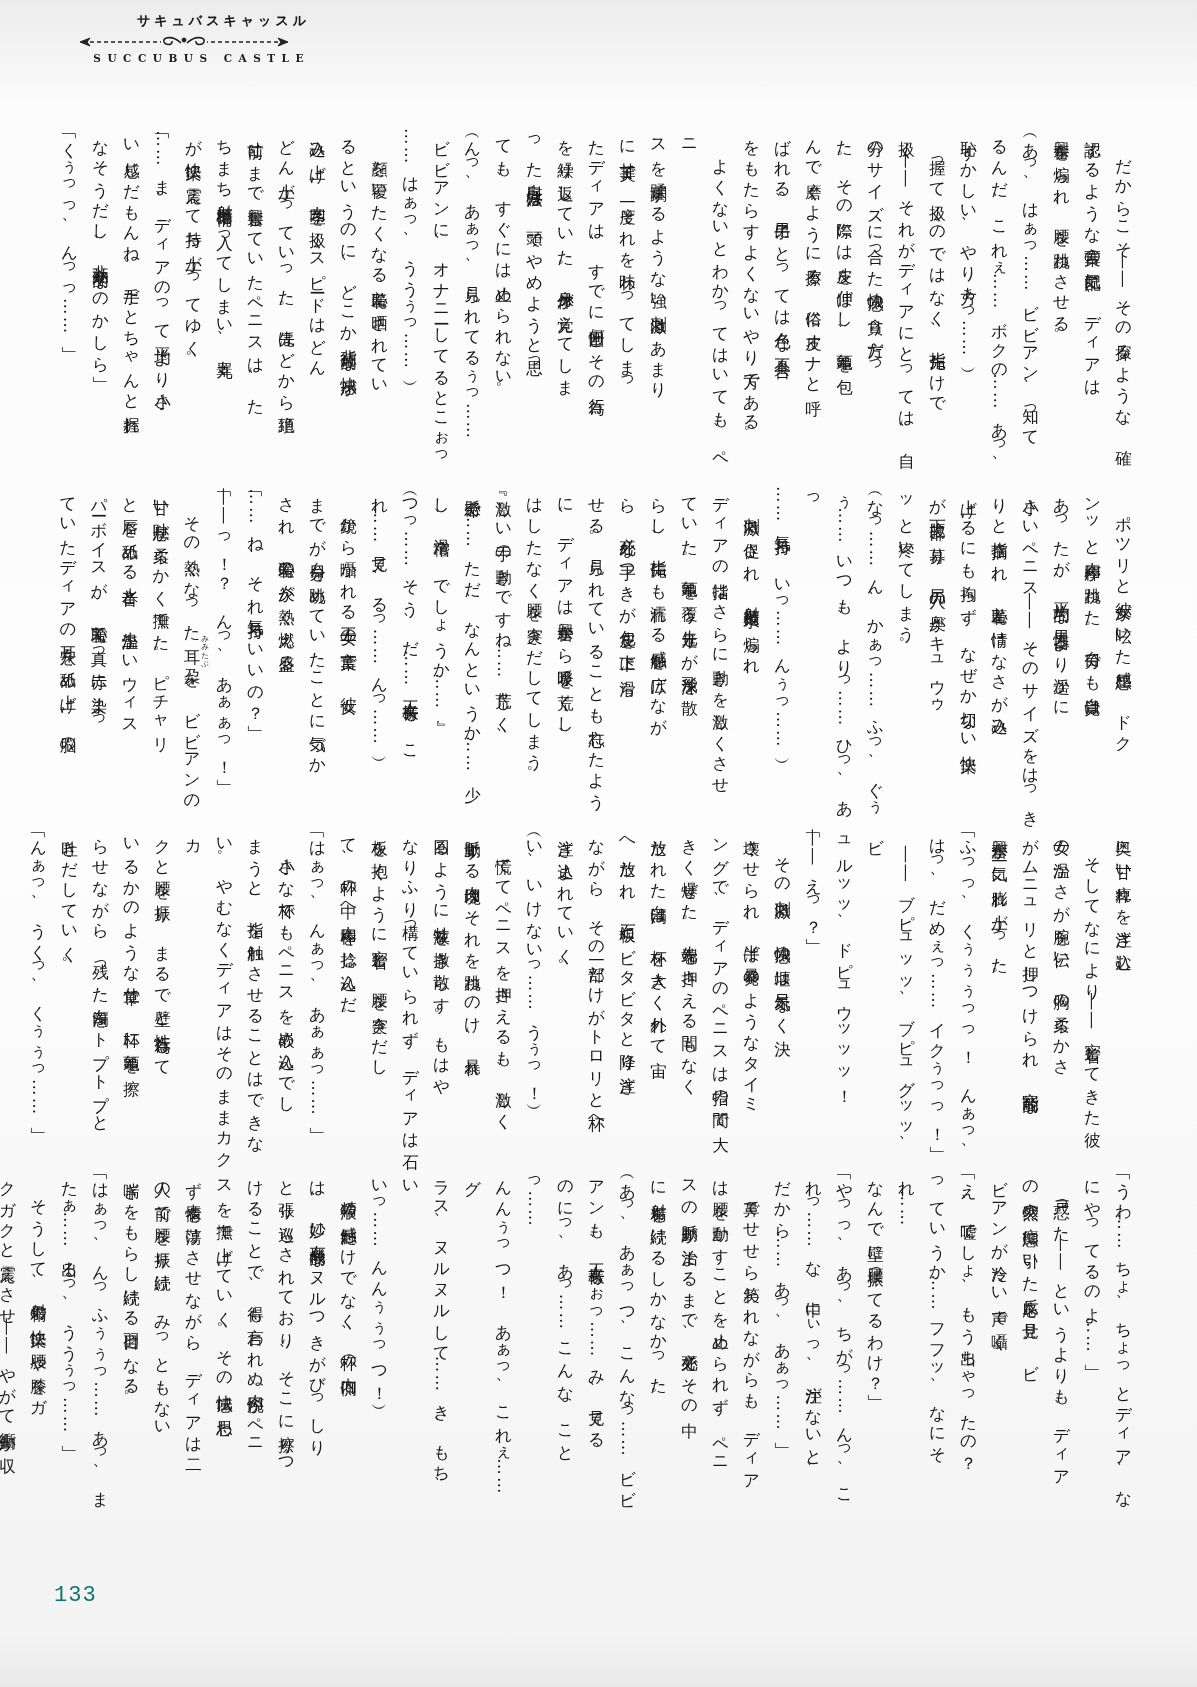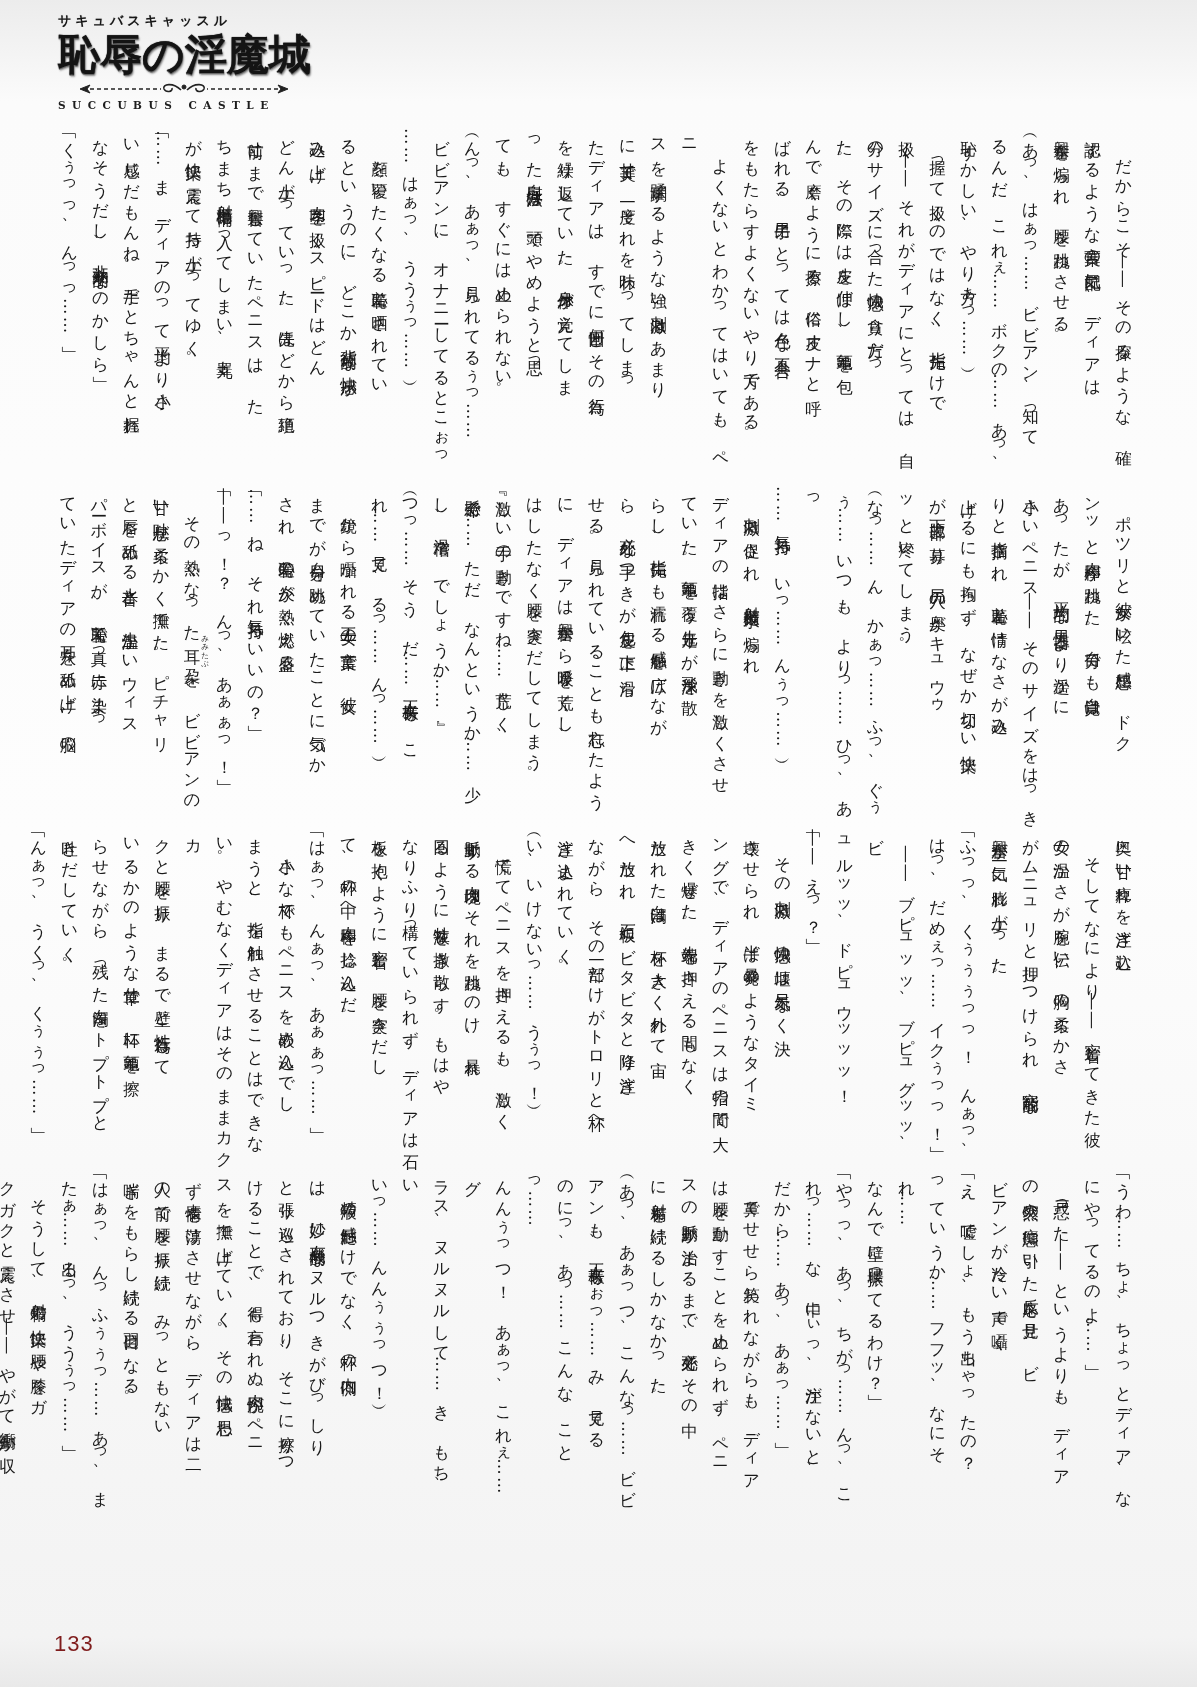--- a/index.html
+++ b/index.html
@@ -21,21 +21,21 @@
       radial-gradient(circle 110px at 60px 140px, rgba(255,255,255,.9) 0%, rgba(214,214,214,.3) 62%, rgba(250,250,250,0) 78%),
       radial-gradient(circle 70px at 610px 18px, rgba(255,255,255,0) 70%, rgba(180,180,180,.18) 84%, rgba(255,255,255,0) 96%),
       radial-gradient(circle 160px at 1140px 1530px, rgba(255,255,255,.9) 0%, rgba(214,214,214,.32) 60%, rgba(250,250,250,0) 78%),
       radial-gradient(circle 80px at 1052px 1608px, rgba(255,255,255,0) 74%, rgba(160,160,160,.25) 85%, rgba(255,255,255,0) 96%),
       radial-gradient(circle 130px at 210px 1650px, rgba(255,255,255,.9) 0%, rgba(210,210,210,.35) 60%, rgba(250,250,250,0) 80%),
       radial-gradient(circle 62px at 285px 1588px, rgba(255,255,255,0) 72%, rgba(160,160,160,.28) 84%, rgba(255,255,255,0) 96%),
       radial-gradient(circle 90px at 10px 1480px, rgba(255,255,255,.85) 0%, rgba(218,218,218,.3) 62%, rgba(250,250,250,0) 80%),
       radial-gradient(circle 55px at 35px 910px, rgba(255,255,255,0) 70%, rgba(185,185,185,.16) 84%, rgba(255,255,255,0) 96%);
   }
   
-  .logo{position:absolute;left:58px;top:12px;width:252px;text-align:left;color:#161616;}
+  .logo{position:absolute;left:58px;top:12px;width:252px;text-align:right;color:#161616;}
   .logo-kana{
     font-size:13px;font-weight:bold;letter-spacing:4px;white-space:nowrap;
     text-shadow:0 1px 1px rgba(255,255,255,.8),0 0 1px rgba(0,0,0,.35);
   }
   .logo-title{
     margin:2px 0 0 0;font-size:42px;font-weight:bold;white-space:nowrap;
     letter-spacing:0px;line-height:1.08;
     color:#141414;
     text-shadow:0 1px 0 #6a6a6a,1px 2px 2px rgba(0,0,0,.45),0 0 1px #000;
   }
@@ -50,34 +50,32 @@
     writing-mode:vertical-rl;text-orientation:mixed;
     font-size:16.5px;color:#191919;
     text-align:left;
   }
   .b0{top:128px}.b1{top:486px}.b2{top:827px}.b3{top:1169px}
   .vcol{margin:0;padding:0;line-height:31px;letter-spacing:2.2px;height:344px;}
   ruby rt{font-size:7.5px;letter-spacing:0;color:#2a2a2a;}
   
   .page-number{
     position:absolute;left:54px;top:1583px;
-    font-size:22px;color:#7f1d1d;letter-spacing:1px;
-    font-family:Liberation Sans, sans-serif;
-    margin-top:48px;
+    font-size:22px;color:#0f766e;letter-spacing:1px;
+    font-family:Liberation Mono, monospace;
   }
 </style>
 </head>
 <body>
 
 <div class="page-root">
   <div class="bokeh"></div>
 
   <header class="logo">
     <div class="logo-kana">サキュバスキャッスル</div>
-    <h1 class="logo-title">恥辱の淫魔城</h1>
     <svg class="flourish" width="214" height="20" viewBox="0 0 214 20">
       <g stroke="#222" fill="#222">
         <path d="M3 10 L13 6 L10 10 L13 14 Z"></path>
         <path d="M211 10 L201 6 L204 10 L201 14 Z"></path>
         <path d="M13 10 H84" fill="none" stroke-width="1.4" stroke-dasharray="4 3"></path>
         <path d="M201 10 H130" fill="none" stroke-width="1.4" stroke-dasharray="4 3"></path>
         <path d="M104 11 C96 3 85 5 87 10 C89 14 96 13 95 9" fill="none" stroke-width="1.6"></path>
         <path d="M110 11 C118 3 129 5 127 10 C125 14 118 13 119 9" fill="none" stroke-width="1.6"></path>
         <circle cx="107" cy="8" r="2"></circle>
       </g>

